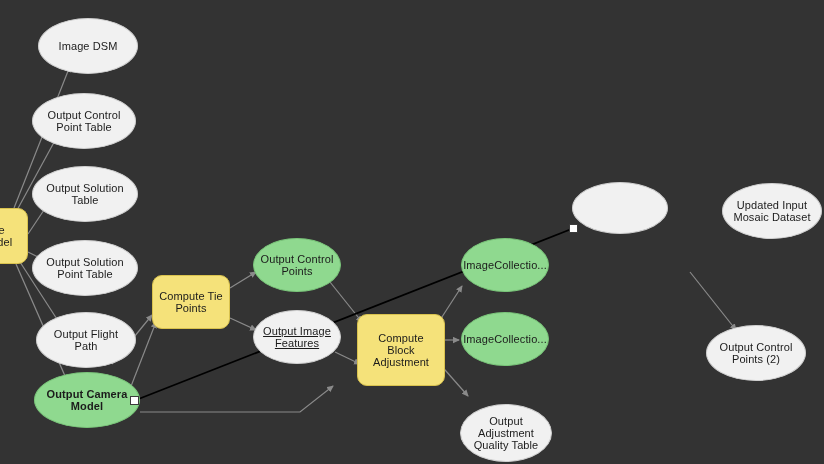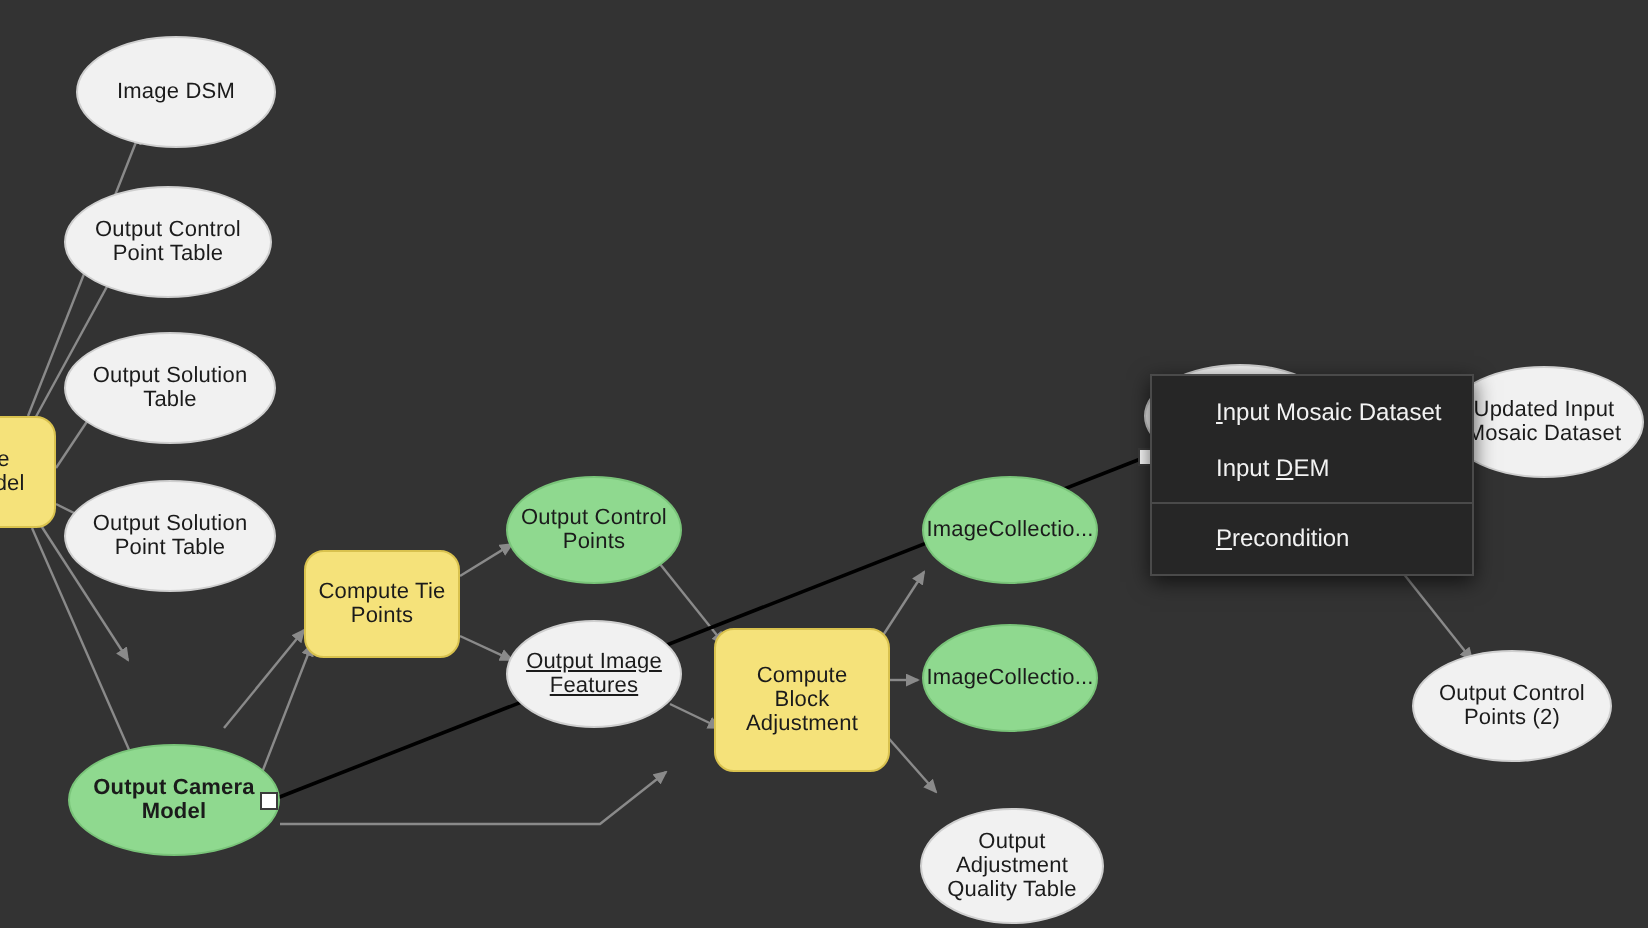--- a/index.html
+++ b/index.html
@@ -143,20 +143,24 @@
   <div class="node ellipse var-white" style="left:32px;top:166px;width:106px;height:56px;">
     <span class="lbl">Output Solution
 Table</span>
   </div>
 
   <div class="node ellipse var-white" style="left:32px;top:240px;width:106px;height:56px;">
     <span class="lbl">Output Solution
 Point Table</span>
   </div>
 
+  <div class="node ellipse var-white" style="left:36px;top:312px;width:100px;height:56px;">
+    <span class="lbl">Output Flight
+Path</span>
+  </div>
 
   <div class="node ellipse var-green" style="left:34px;top:372px;width:106px;height:56px;font-weight:bold;">
     <span class="lbl">Output Camera
 Model</span>
   </div>
 
   <div class="node tool" style="left:152px;top:275px;width:78px;height:54px;">
     <span class="lbl">Compute Tie
 Points</span>
   </div>
@@ -198,26 +202,14 @@
   <div class="node ellipse var-white" style="left:706px;top:325px;width:100px;height:56px;">
     <span class="lbl">Output Control
 Points (2)</span>
   </div>
 
   <div class="node ellipse var-white menu-node-peek" style="left:572px;top:182px;width:96px;height:52px;"></div>
 
   <div class="handle" style="left:130px;top:396px;"></div>
   <div class="handle" style="left:569px;top:224px;"></div>
 
-  <div class="ctx-menu" style="left:575px;top:187px;width:162px;">
-    <div class="ctx-item">
-      <u>I</u><span>nput Mosaic Dataset</span>
-    </div>
-    <div class="ctx-item">
-      <span>Input </span><u>D</u><span>EM</span>
-    </div>
-    <div class="ctx-sep"></div>
-    <div class="ctx-item">
-      <u>P</u><span>recondition</span>
-    </div>
-  </div>
 
 </div>
 
 </body></html>

